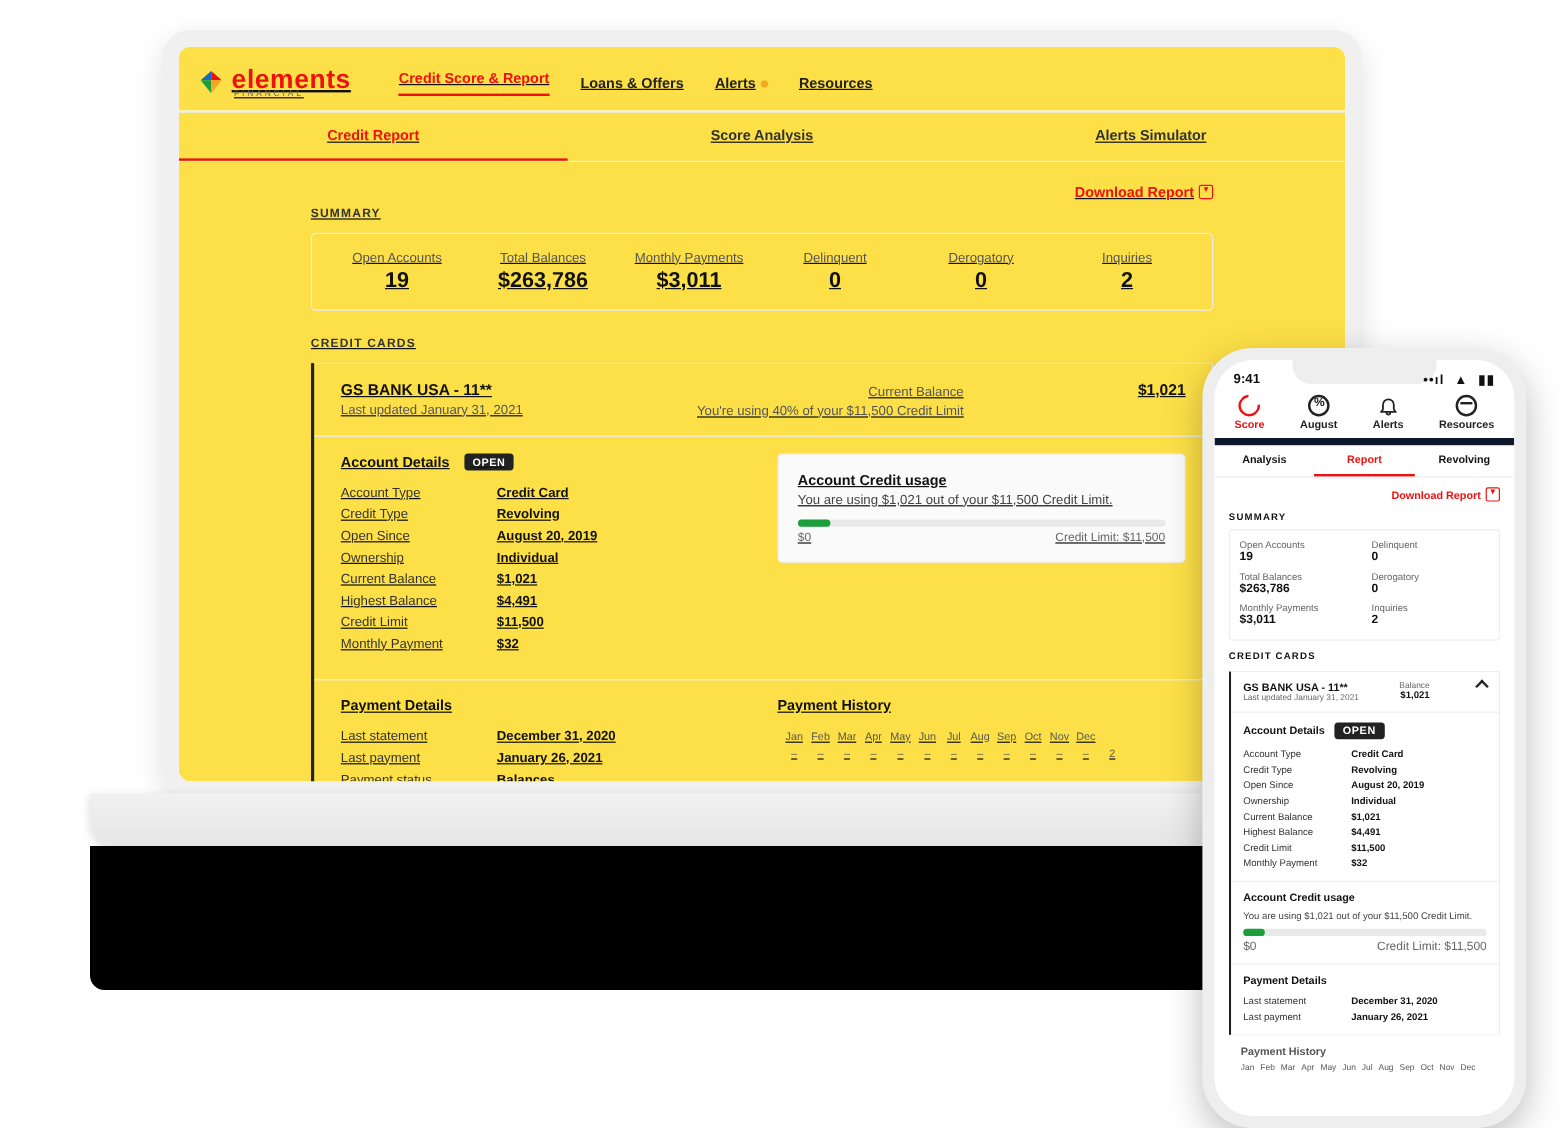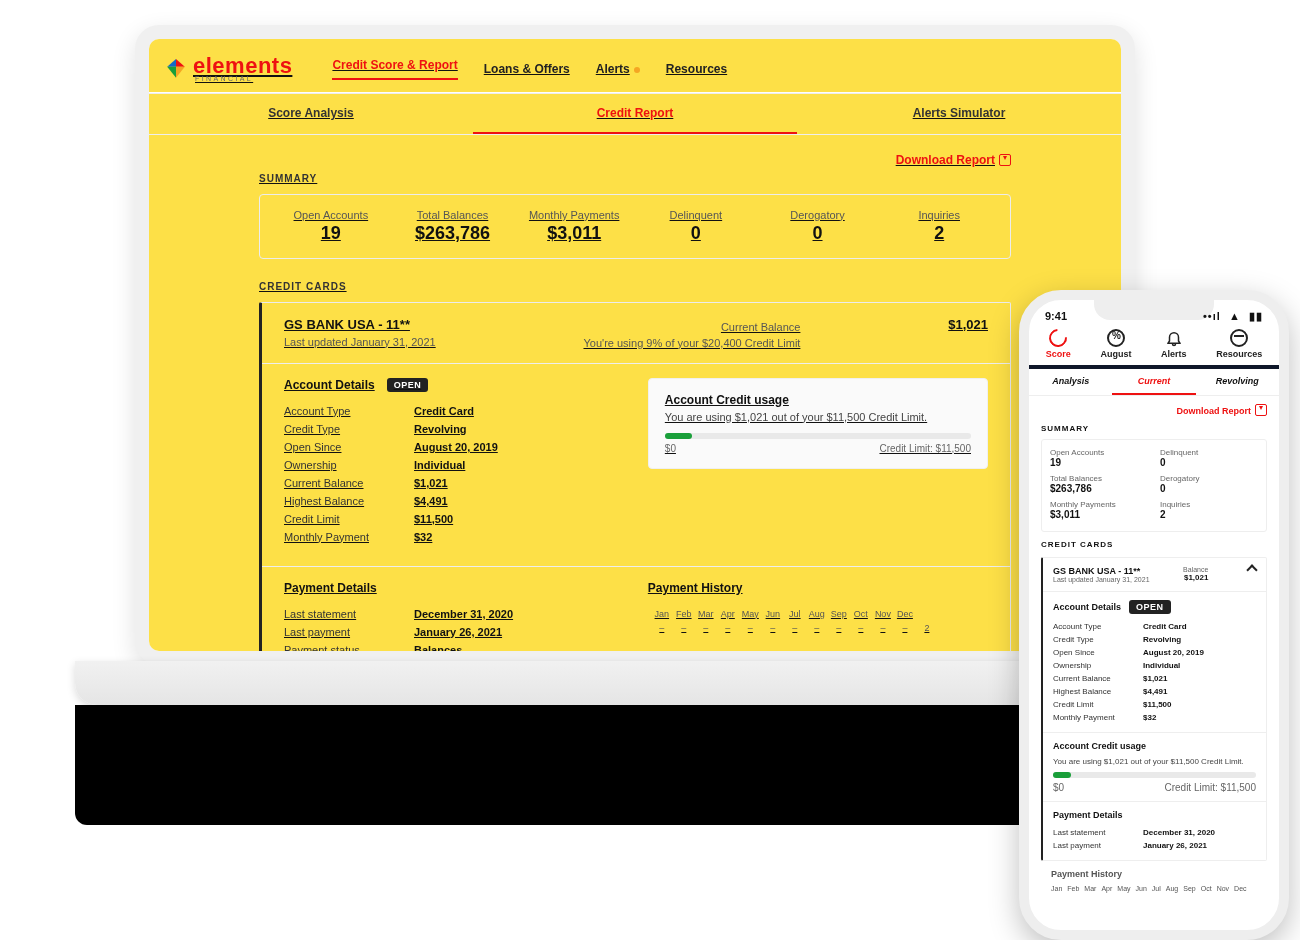--- a/index.html
+++ b/index.html
@@ -51,32 +51,32 @@
   .usage-box{background:#fafafa;border:1px solid #f0f0f0;border-radius:4px;padding:14px 16px;}
   .usage-box .txt{font-size:11px;color:#444;margin-bottom:10px;}
   .bar{height:6px;background:#e9e9e9;border-radius:3px;position:relative; margin-bottom:4px;}
   .bar .fill{position:absolute;left:0;top:0;bottom:0;width:9%;background:#1a9f3a;border-radius:3px;}
   .minmax{display:flex;justify-content:space-between;font-size:10px;color:#666;}
   .pay-sec{display:flex; padding:14px 22px; gap:40px;}
   .hist table{font-size:9px;color:#555; border-collapse:separate; border-spacing:6px 4px;}
   .hist td{text-align:center; min-width:16px;}
 
   
-  .phone { position:absolute; right:11px; top:290px; width:270px; height:650px; }
+  .phone { position:absolute; right:28px; top:290px; width:270px; height:650px; }
   .phone-outer {position:absolute; inset:0; border:10px solid #eee; border-radius:42px; box-shadow:0 10px 30px rgba(0,0,0,.25); background:#fff; overflow:hidden;}
   .notch{position:absolute; top:0; left:50%; transform:translateX(-50%); width:120px; height:20px; background:#eee; border-radius:0 0 16px 16px;}
   .phone-inner{position:absolute; inset:0; overflow:hidden; font-size:9px;}
   .statusbar{display:flex; justify-content:space-between; padding:10px 16px 4px; font-weight:700; font-size:11px;}
   .statusbar .sig{letter-spacing:1px;}
   .p-nav{display:flex; justify-content:space-around; padding:2px 2px 6px;}
   .p-nav .it{text-align:center; font-size:9px; font-weight:700; color:#222;}
   .p-nav .it.active{color:#e11;}
   .p-nav .it .ic{width:18px;height:18px;margin:0 auto 2px;border:2px solid currentColor;border-radius:50%;position:relative;}
   .p-nav .ic.bell{border:none;}
-  .p-tabs{display:flex;border-top:4px solid #0f172a;border-bottom:1px solid #eee;font-style:italic;}
+  .p-tabs{display:flex;border-top:6px solid #0f172a;border-bottom:1px solid #eee;}
   .p-tabs .t{flex:1;text-align:center;padding:7px 0;font-size:9px;font-weight:700;}
   .p-tabs .t.active{color:#e11;border-bottom:2px solid #e11;}
   .p-body{padding:8px 12px;}
   .p-dl{text-align:right;color:#e11;font-weight:700;font-size:9px;margin-bottom:4px;}
   .p-sec{font-size:8px;font-weight:700;letter-spacing:1px;margin:8px 0 6px;}
   .p-sum{border:1px solid #eee;border-radius:3px;padding:8px;display:grid;grid-template-columns:1fr 1fr;gap:3px 12px;}
   .p-sum .lab{font-size:8px;color:#666;}
   .p-sum .val{font-size:10px;font-weight:700;margin-bottom:3px;}
   .p-acct{border:1px solid #eee;border-left:2px solid #222;border-radius:2px;margin-top:8px;}
   .p-head{display:flex;justify-content:space-between;align-items:flex-start;padding:8px 10px;border-bottom:1px solid #eee;}
@@ -118,22 +118,22 @@
             <div class="sub">FINANCIAL</div>
           </div>
         </div>
         <span class="nav-item active">Credit Score &amp; Report</span>
         <span class="nav-item">Loans &amp; Offers</span>
         <span class="nav-item"><span>Alerts</span><span class="dot"></span></span>
         <span class="nav-item">Resources</span>
       </div>
 
       <div class="tabs3">
+        <div class="tab active">Credit Report</div>
         <div class="tab">Score Analysis</div>
-        <div class="tab active">Credit Report</div>
         <div class="tab">Alerts Simulator</div>
       </div>
 
       <div class="inner">
         <div class="dl-row">
           <span class="dl-link"><span>Download Report</span><span class="download-ic"></span></span>
         </div>
         <div class="sec-label">SUMMARY</div>
         <div class="summary-card" id="d-summary">
             <div class="col">
@@ -165,21 +165,21 @@
         <div class="card-sec">
           <div class="sec-label">CREDIT CARDS</div>
           <div class="acct-card">
             <div class="acct-head">
               <div>
                 <h3>GS BANK USA - 11**</h3>
                 <div class="sub">Last updated January 31, 2021</div>
               </div>
               <div class="rt">
                 <div class="sub">Current Balance</div>
-                <div class="sub" style="margin-top:4px">You're using 9% of your $20,400 Credit Limit</div>
+                <div class="sub" style="margin-top:4px">You're using 40% of your $11,500 Credit Limit</div>
               </div>
               <div class="rt">
                  <h3>$1,021</h3>
               </div>
             </div>
             <div class="acct-body">
               <div class="left-col">
                 <div class="sh">
                   <span>Account Details</span>
                   <span class="badge">OPEN</span>
@@ -325,21 +325,21 @@
         </div>
         <div class="it">
           <div class="ic">
               <span style="position:absolute;left:2px;top:4px;width:10px;height:2px;background:#222"></span>
             </div>
           <div>Resources</div>
         </div>
       </div>
       <div class="p-tabs">
         <div class="t">Analysis</div>
-        <div class="t active">Current</div>
+        <div class="t active">Report</div>
         <div class="t">Revolving</div>
       </div>
       <div class="p-body">
         <div class="p-dl"><span>Download Report</span><span class="download-ic"></span></div>
         <div class="p-sec">SUMMARY</div>
         <div class="p-sum" id="p-sum">
             <div>
               <div class="lab">Open Accounts</div>
               <div class="val">19</div>
             </div>

